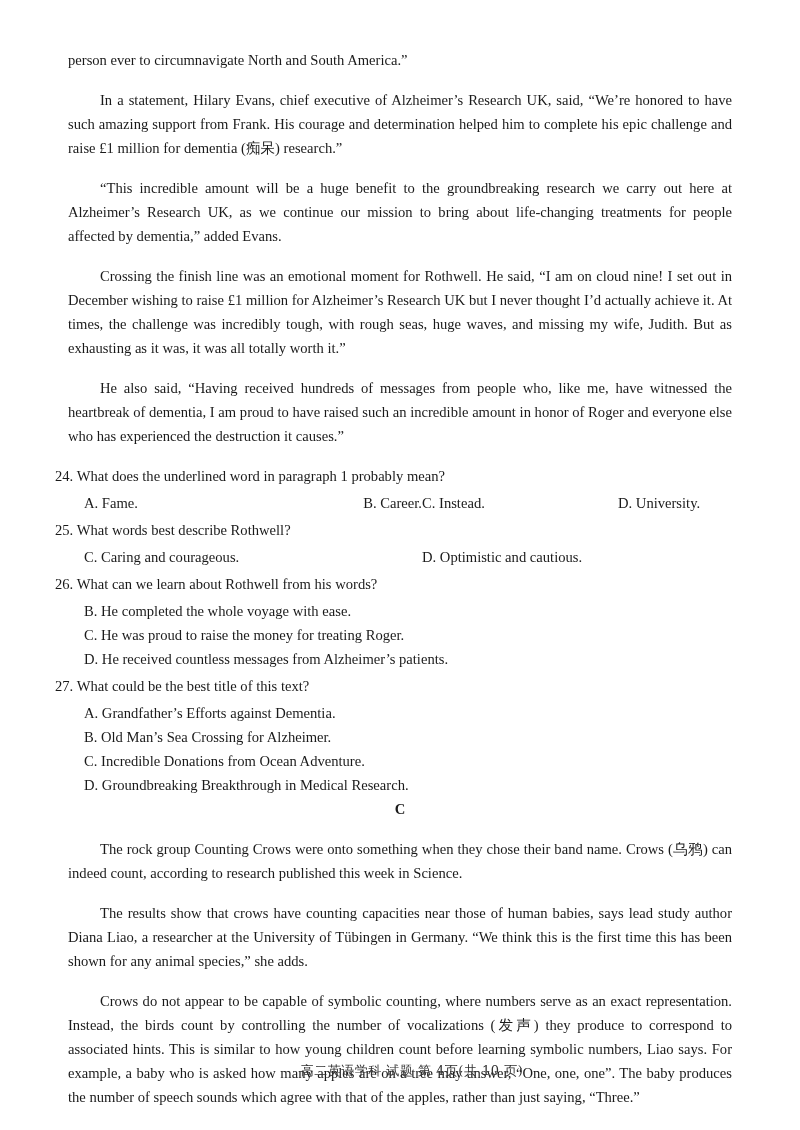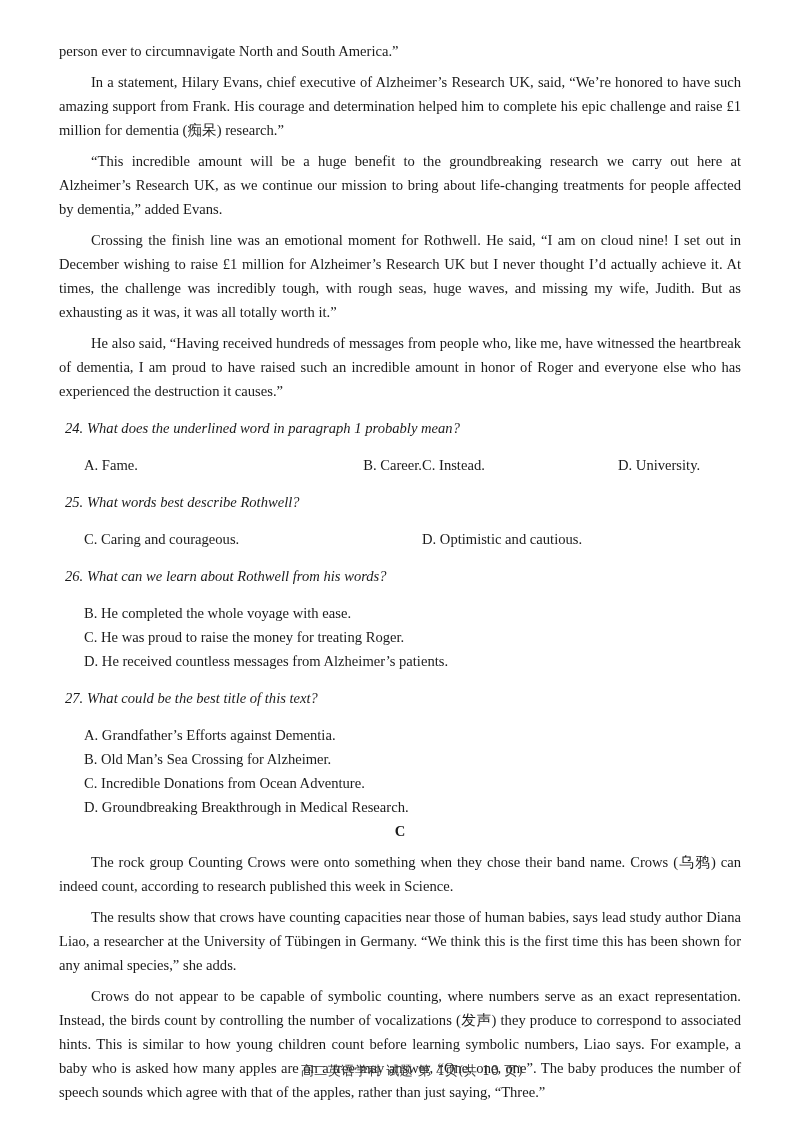--- a/index.html
+++ b/index.html
@@ -1,21 +1,21 @@
 <!DOCTYPE html>
 <html><head>
 <meta charset="utf-8">
 <style>
   html, body { margin:0; padding:0; background:#ffffff; }
   body { width:800px; height:1130px; position:relative; overflow:hidden;
          font-family:"Liberation Serif","DejaVu Serif",serif; color:#1a1a1a; }
   .page { position:absolute; left:52px; top:32px; width:696px; font-size:14.6px; line-height:24px; }
-  p { margin:7px; text-align:justify; text-align-last:left; }
+  p { margin:16px; text-align:justify; text-align-last:left; }
   .indent { text-indent:32px; }
-  .q { margin:13px;font-style:italic; }
+  .q { margin:3px; }
   .opts4 { display:flex; padding-left:32px; }
   .opts4 span { display:inline-block; }
   .opts4 span:nth-child(1){ width:186px; }
   .opts4 span:nth-child(2){ width:152px;text-align:right; }
   .opts4 span:nth-child(3){ width:196px; }
   .opts2 { display:flex; padding-left:32px; }
   .opts2 span:nth-child(1){ width:338px; }
   .opt1 { padding-left:32px; }
   .section { text-align:center; font-weight:bold; }
   .footer { position:absolute; left:0; width:800px; top:1062px; text-align:center; font-size:13px; color:#333;

